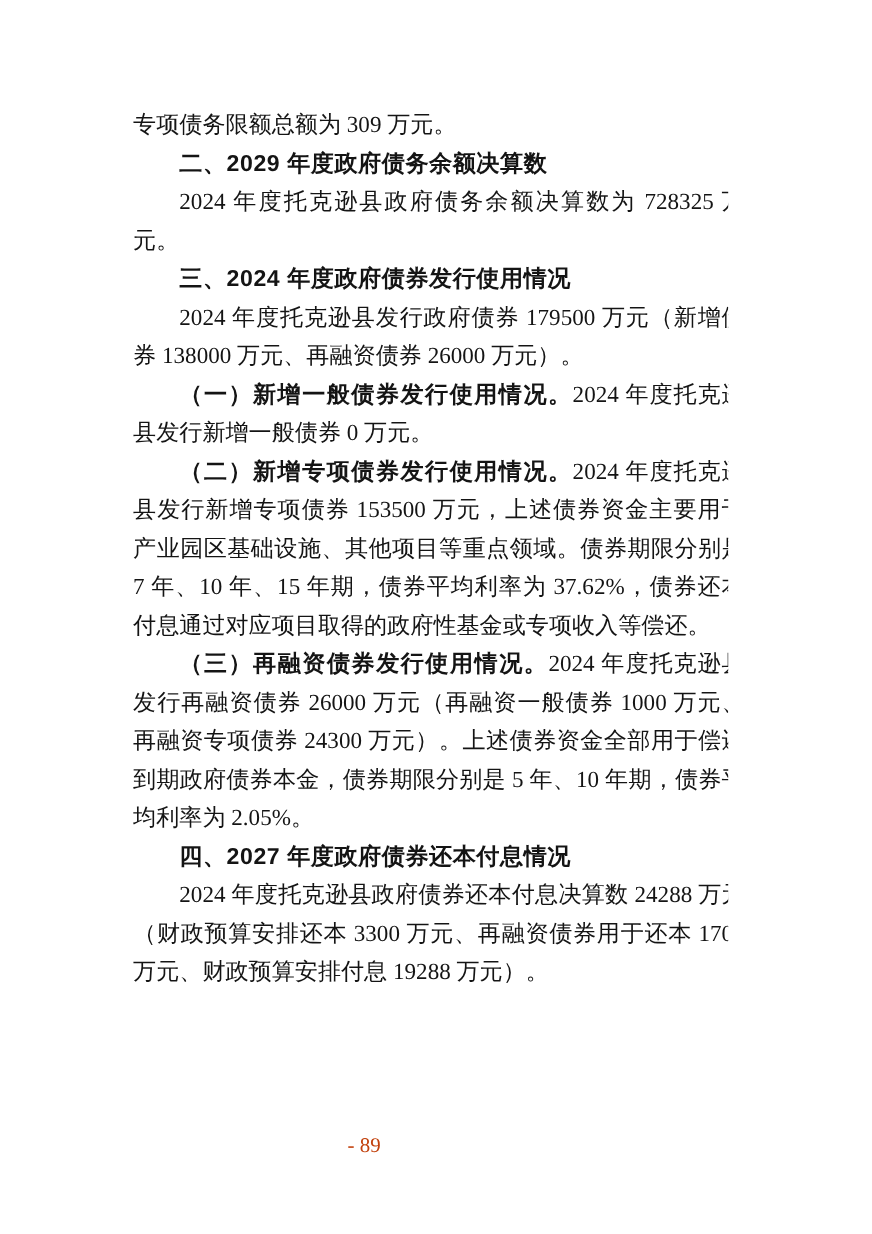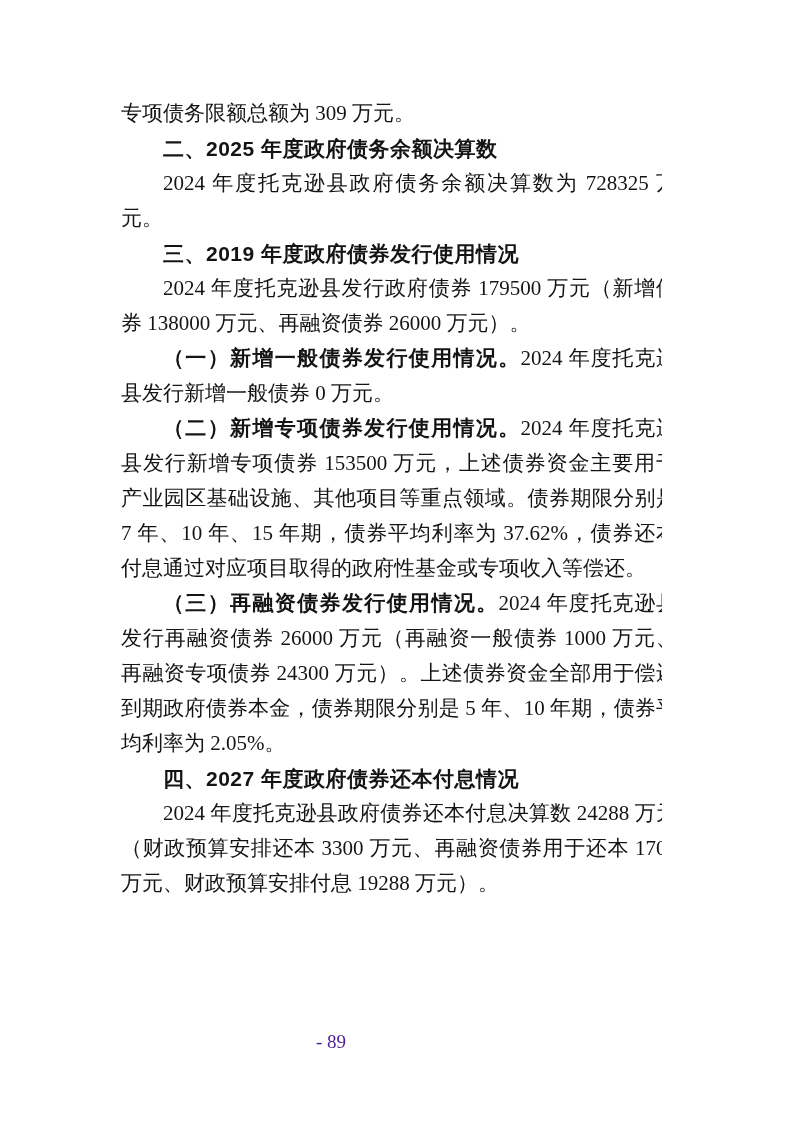--- a/index.html
+++ b/index.html
@@ -46,33 +46,33 @@
     font-weight: bold;
     letter-spacing: 0.5px;
   }
   .footer {
     position: absolute;
     left: 0;
     right: 0;
     top: 1031px;
     text-align: center;
     font-size: 19px;
-    color: #4c1d95;
+    color: #c2410c;
     font-family: "Liberation Serif", "DejaVu Serif", serif;
   }
 </style>
 </head>
 <body>
 
 <div class="page">
   <main class="content" id="paragraphs">
       <p class="body-continuation"><span>专项债务限额总额为 309 万元。</span></p>
-      <p class="heading"><span>二、2025 年度政府债务余额决算数</span></p>
+      <p class="heading"><span>二、2029 年度政府债务余额决算数</span></p>
       <p class="body"><span>2024 年度托克逊县政府债务余额决算数为 728325 万元。</span></p>
-      <p class="heading"><span>三、2019 年度政府债券发行使用情况</span></p>
+      <p class="heading"><span>三、2024 年度政府债券发行使用情况</span></p>
       <p class="body"><span>2024 年度托克逊县发行政府债券 179500 万元（新增债券 138000 万元、再融资债券 26000 万元）。</span></p>
       <p class="body"><b>（一）新增一般债券发行使用情况。</b><span>2024 年度托克逊县发行新增一般债券 0 万元。</span></p>
       <p class="body"><b>（二）新增专项债券发行使用情况。</b><span>2024 年度托克逊县发行新增专项债券 153500 万元，上述债券资金主要用于产业园区基础设施、其他项目等重点领域。债券期限分别是 7 年、10 年、15 年期，债券平均利率为 37.62%，债券还本付息通过对应项目取得的政府性基金或专项收入等偿还。</span></p>
       <p class="body"><b>（三）再融资债券发行使用情况。</b><span>2024 年度托克逊县发行再融资债券 26000 万元（再融资一般债券 1000 万元、再融资专项债券 24300 万元）。上述债券资金全部用于偿还到期政府债券本金，债券期限分别是 5 年、10 年期，债券平均利率为 2.05%。</span></p>
       <p class="heading"><span>四、2027 年度政府债券还本付息情况</span></p>
       <p class="body"><span>2024 年度托克逊县政府债券还本付息决算数 24288 万元（财政预算安排还本 3300 万元、再融资债券用于还本 1700 万元、财政预算安排付息 19288 万元）。</span></p>
     </main>
   <div class="footer">
     <span>- 89</span>
   </div>

